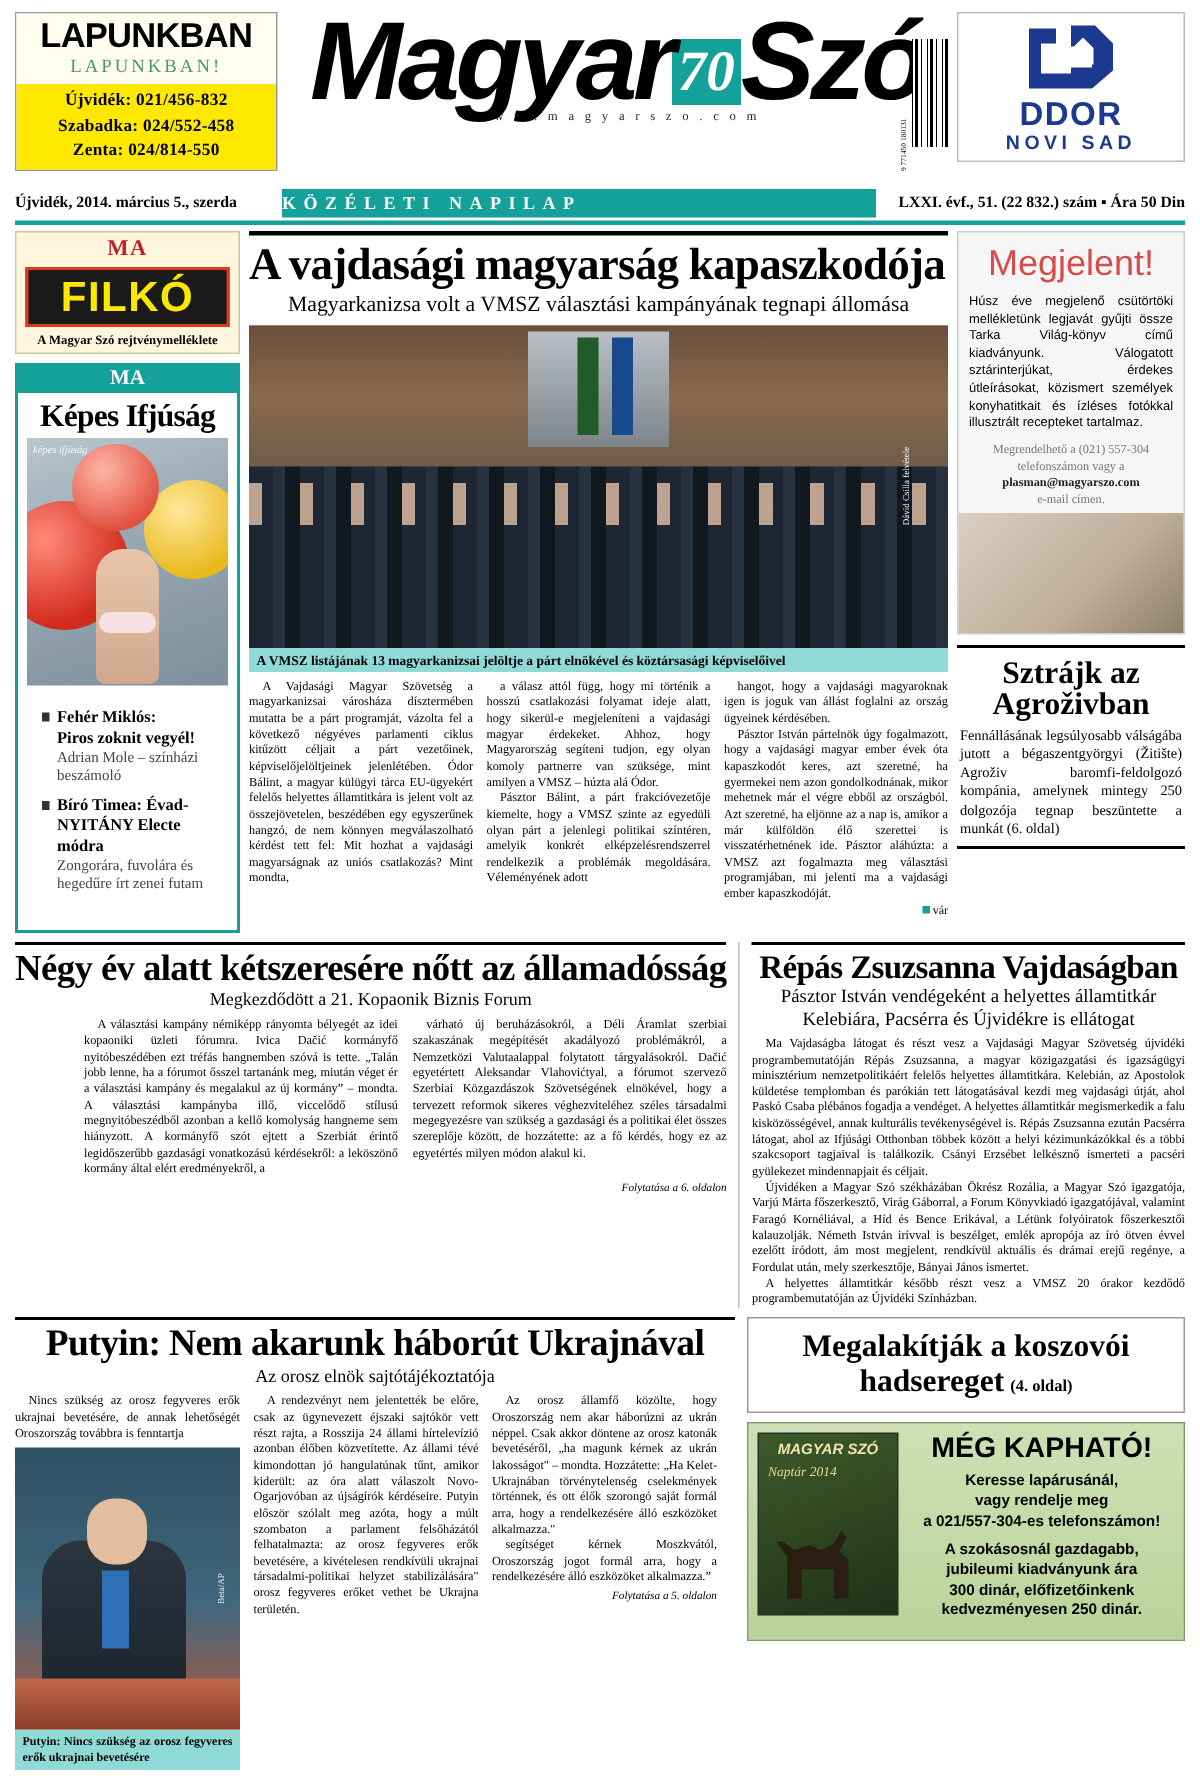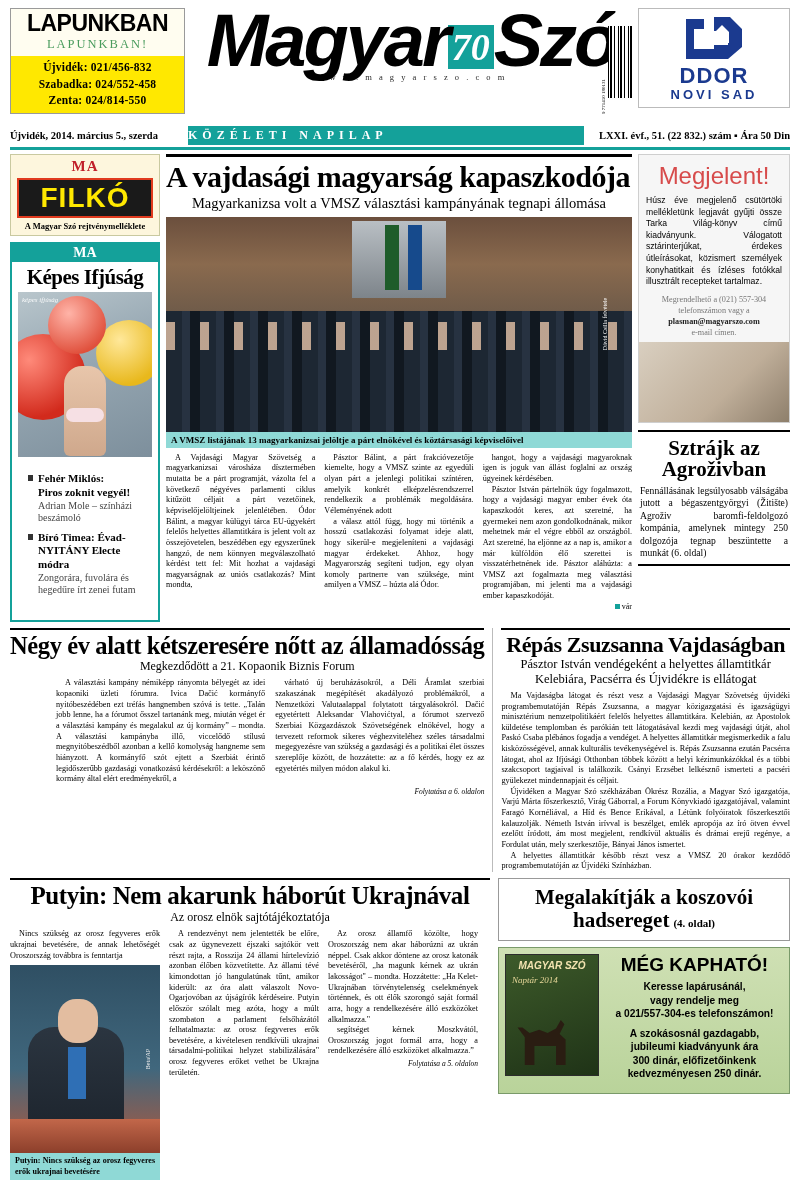--- a/index.html
+++ b/index.html
@@ -208,22 +208,22 @@
         <div style="position:absolute;left:0;bottom:0;width:100%;height:56%;
              background:repeating-linear-gradient(90deg,#1d2733 0 16px,#273241 16px 24px,#111820 24px 34px);"></div>
         <div style="position:absolute;left:0;bottom:38%;width:100%;height:13%;
              background:repeating-linear-gradient(90deg,#d9b9a0 0 9px,transparent 9px 34px);opacity:.85;"></div>
         <div class="photo-credit">Dávid Csilla felvétele</div>
       </div>
       <div class="photo-caption">A VMSZ listájának 13 magyarkanizsai jelöltje a párt elnökével és köztársasági képviselőivel</div>
 
       <div class="cols3">
         <p>A Vajdasági Magyar Szövetség a magyarkanizsai városháza dísztermében mutatta be a párt programját, vázolta fel a következő négyéves parlamenti ciklus kitűzött céljait a párt vezetőinek, képviselőjelöltjeinek jelenlétében. Ódor Bálint, a magyar külügyi tárca EU-ügyekért felelős helyettes államtitkára is jelent volt az összejövetelen, beszédében egy egyszerűnek hangzó, de nem könnyen megválaszolható kérdést tett fel: Mit hozhat a vajdasági magyarságnak az uniós csatlakozás? Mint mondta,</p>
+        <p>a válasz attól függ, hogy mi történik a hosszú csatlakozási folyamat ideje alatt, hogy sikerül-e megjeleníteni a vajdasági magyar érdekeket. Ahhoz, hogy Magyarország segíteni tudjon, egy olyan komoly partnerre van szüksége, mint amilyen a VMSZ – húzta alá Ódor.</p>
         <p>Pásztor Bálint, a párt frakcióvezetője kiemelte, hogy a VMSZ szinte az egyedüli olyan párt a jelenlegi politikai színtéren, amelyik konkrét elképzelésrendszerrel rendelkezik a problémák megoldására. Véleményének adott</p>
-        <p>a válasz attól függ, hogy mi történik a hosszú csatlakozási folyamat ideje alatt, hogy sikerül-e megjeleníteni a vajdasági magyar érdekeket. Ahhoz, hogy Magyarország segíteni tudjon, egy olyan komoly partnerre van szüksége, mint amilyen a VMSZ – húzta alá Ódor.</p>
         <p>hangot, hogy a vajdasági magyaroknak igen is joguk van állást foglalni az ország ügyeinek kérdésében.</p>
         <p>Pásztor István pártelnök úgy fogalmazott, hogy a vajdasági magyar ember évek óta kapaszkodót keres, azt szeretné, ha gyermekei nem azon gondolkodnának, mikor mehetnek már el végre ebből az országból. Azt szeretné, ha eljönne az a nap is, amikor a már külföldön élő szerettei is visszatérhetnének ide. Pásztor aláhúzta: a VMSZ azt fogalmazta meg választási programjában, mi jelenti ma a vajdasági ember kapaszkodóját.</p>
         <div class="endmark"><i></i><span>vár</span></div>
       </div>
     </div>
 
     <div class="col-right">
       <div class="megjelent">
         <h2>Megjelent!</h2>
         <p>Húsz éve megjelenő csütörtöki mellékletünk legjavát gyűjti össze Tarka Világ-könyv című kiadványunk. Válogatott sztárinterjúkat, érdekes útleírásokat, közismert személyek konyhatitkait és ízléses fotókkal illusztrált recepteket tartalmaz.</p>

